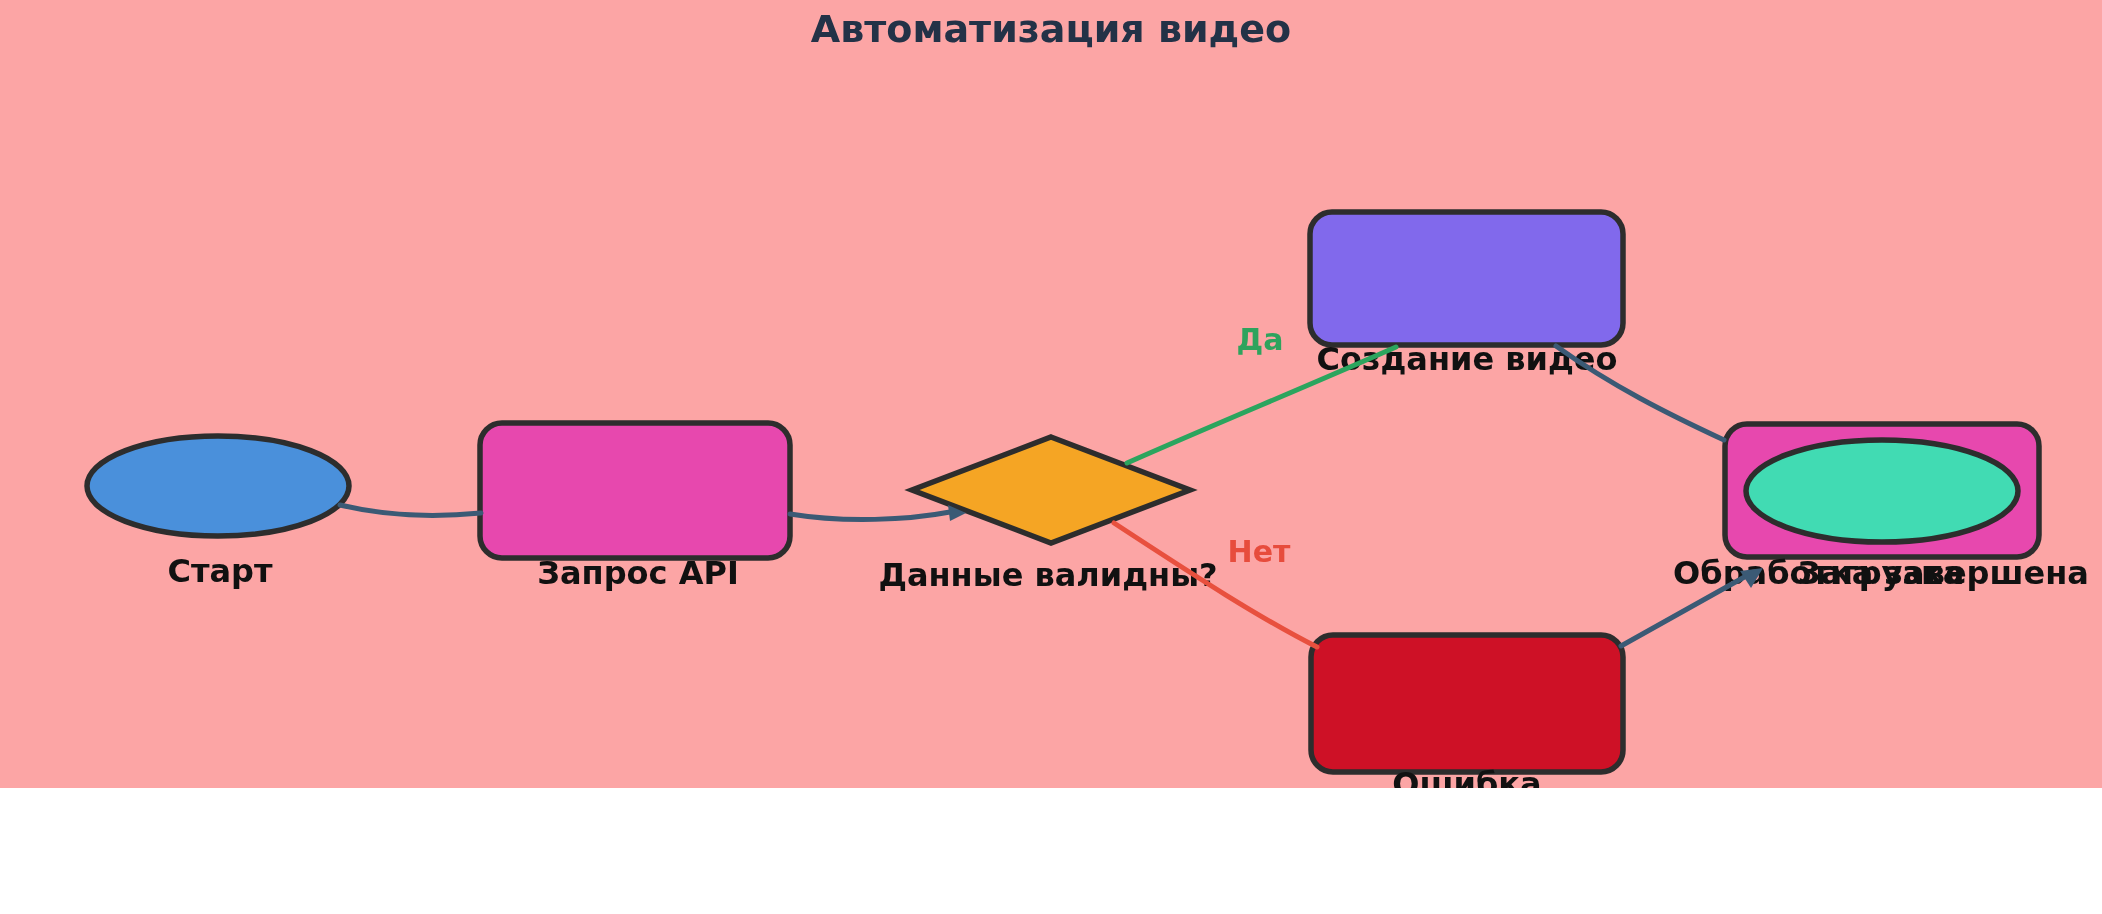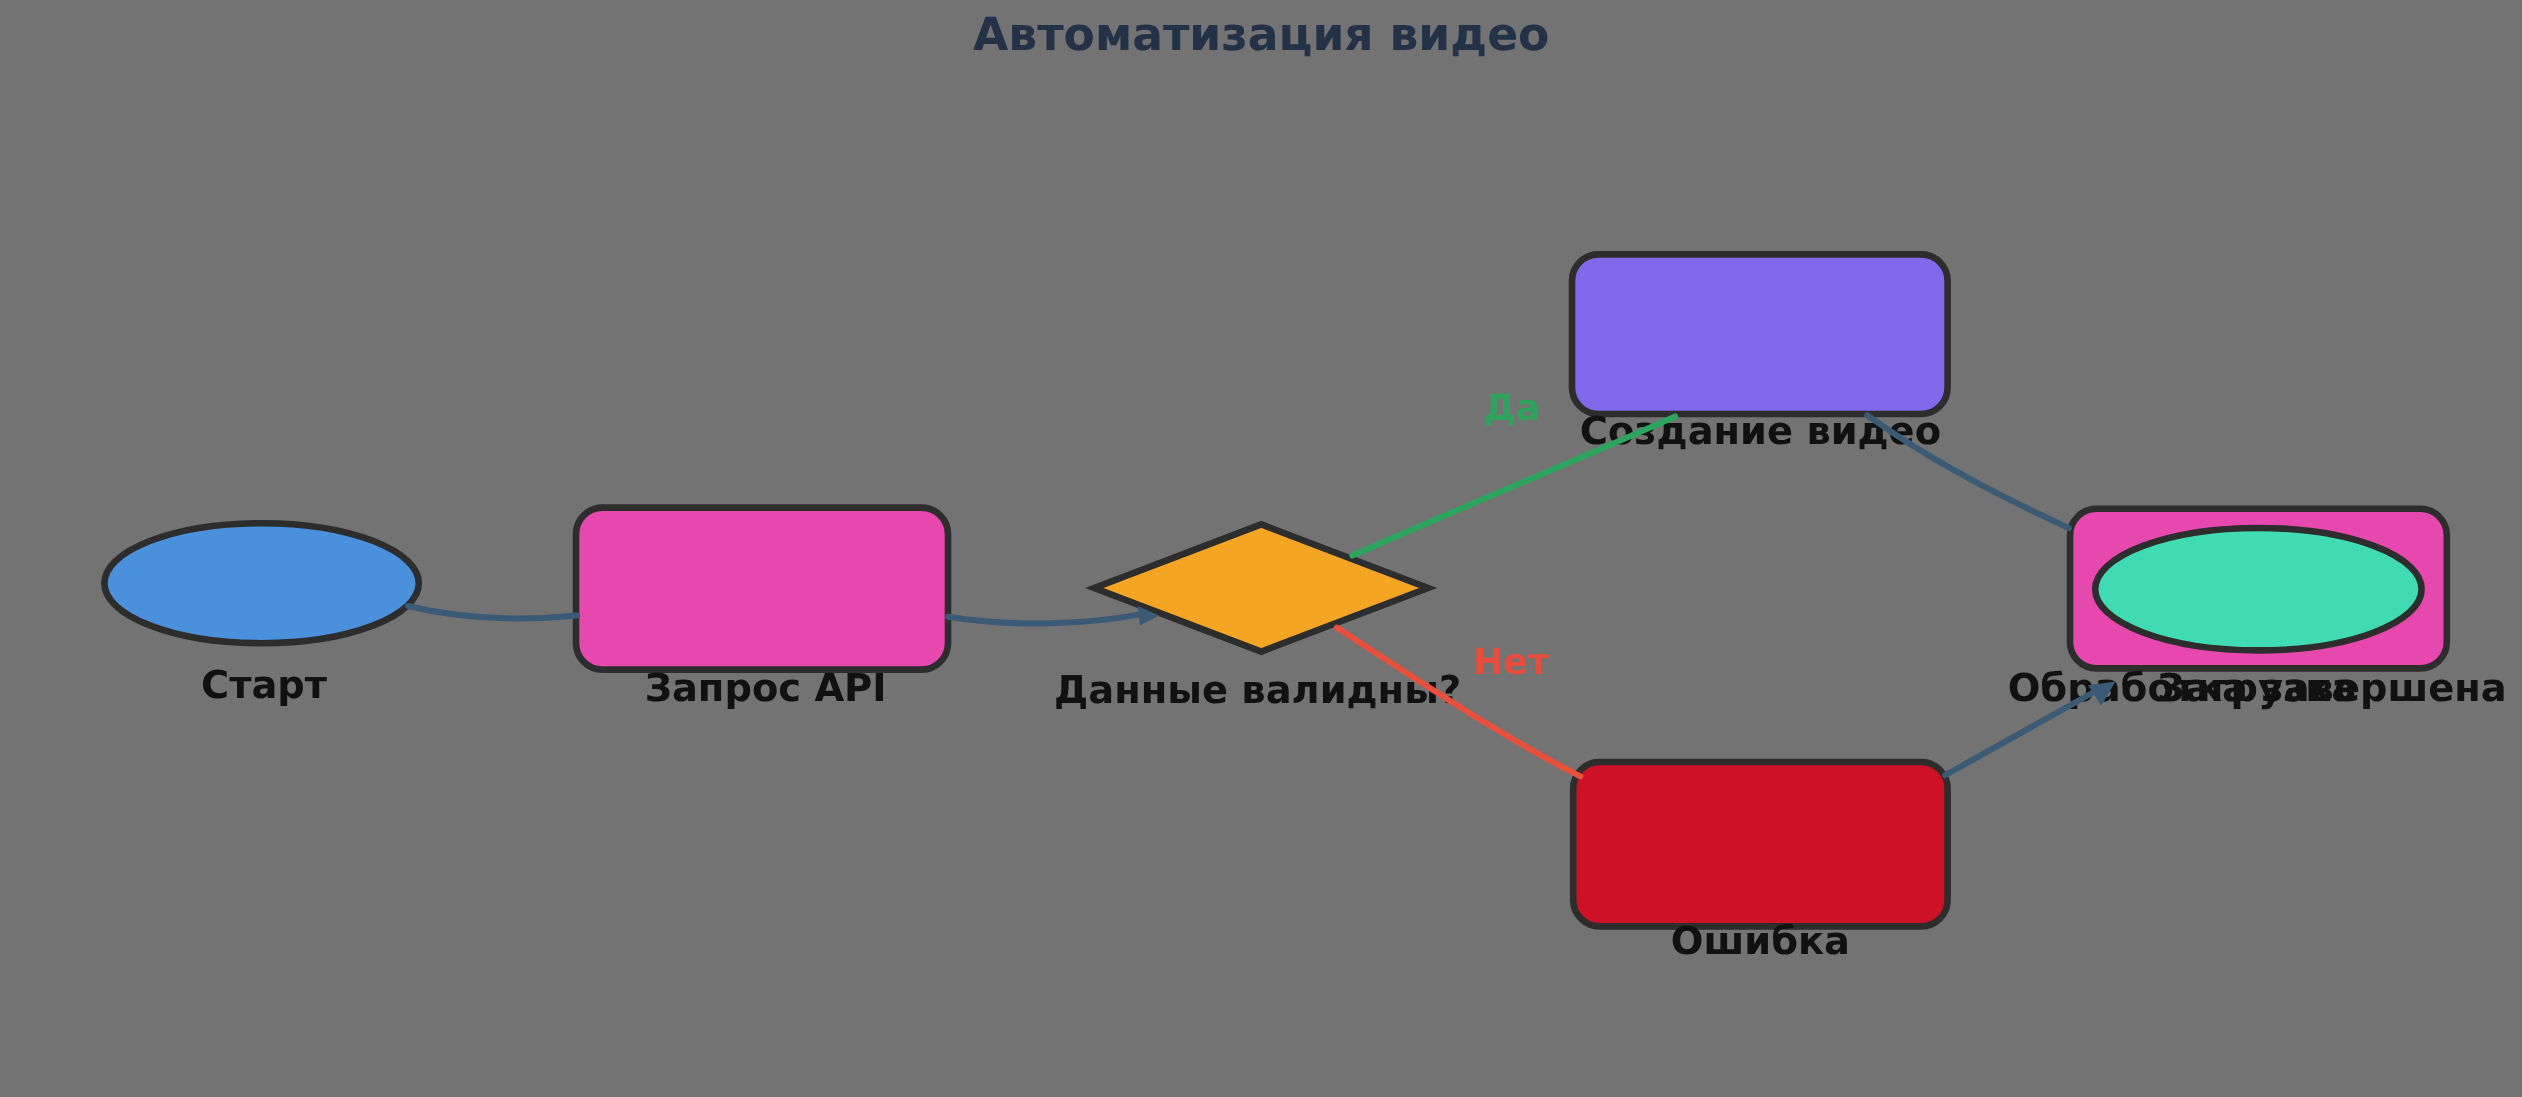--- a/index.html
+++ b/index.html
@@ -1,16 +1,16 @@
 <!DOCTYPE html>
 <html><head>
 <meta charset="utf-8">
 <style>
   html, body { margin: 0; padding: 0; background: #ffffff; }
-  .canvas-wrap { width: 2102px; height: 914px; position: relative; background: #737373; }
+  .canvas-wrap { width: 2102px; height: 788px; position: relative; background: #fca5a5; }
   svg { display: block; }
   .edge { fill: none; stroke-width: 5; stroke-linecap: round; }
   .node { stroke: #2d2d2d; stroke-width: 5.5; }
   .node-label {
     font-family: "DejaVu Sans", "Liberation Sans", sans-serif;
     font-weight: bold; font-size: 32px; fill: #111111; text-anchor: middle;
   }
   .edge-label {
     font-family: "DejaVu Sans", "Liberation Sans", sans-serif;
     font-weight: bold; font-size: 30px; text-anchor: middle;

